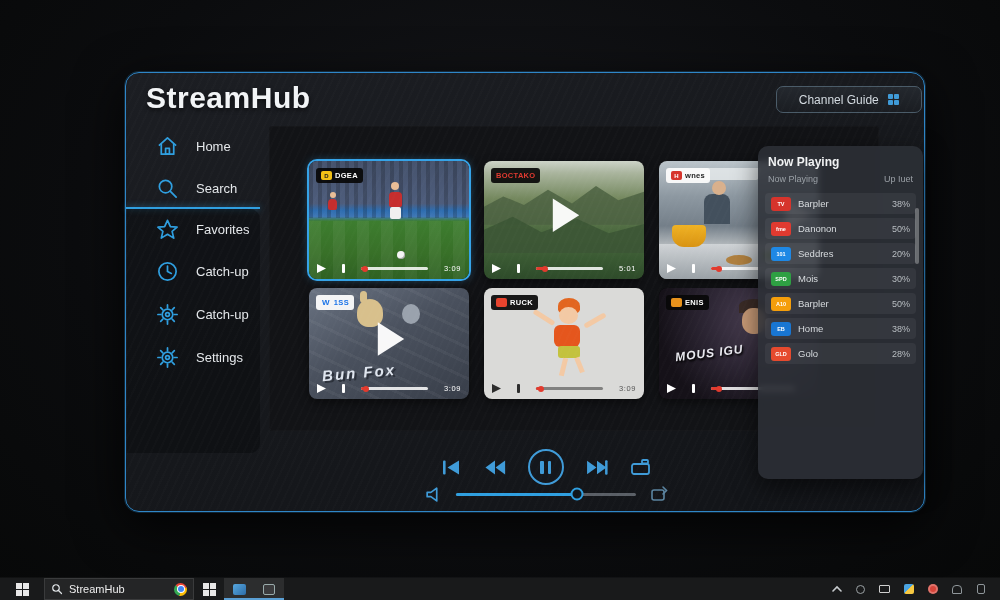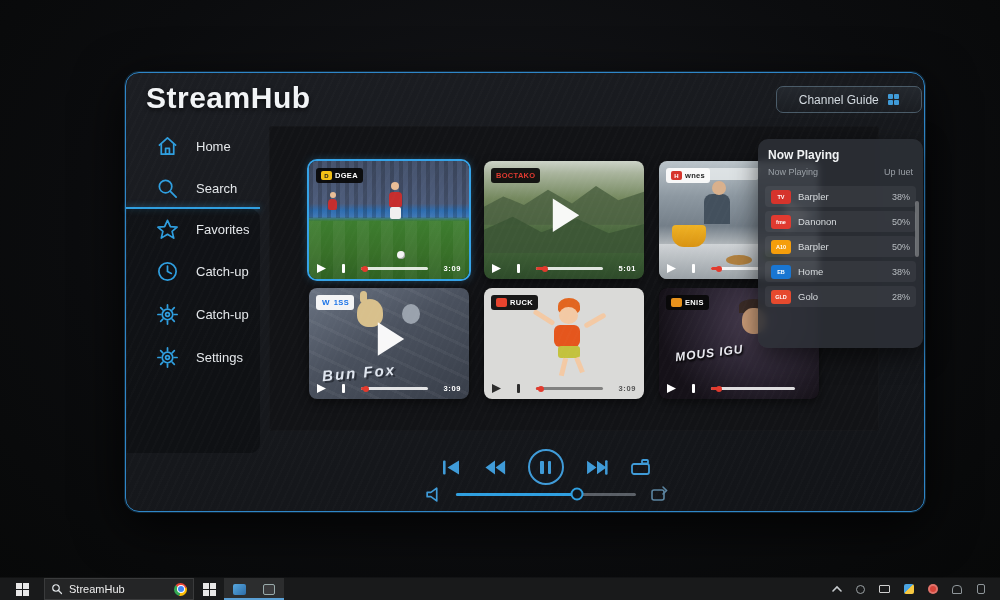--- a/index.html
+++ b/index.html
@@ -95,33 +95,33 @@
 
   .badge { position:absolute; top:7px; left:7px; height:15px; display:flex; align-items:center; gap:3px; padding:0 5px; border-radius:3px; font-size:7.5px; font-weight:700; letter-spacing:.3px; z-index:2; }
   .badge.dark { background:rgba(8,8,8,.92); color:#fff; }
   .badge.light { background:rgba(250,250,250,.96); color:#222; }
   .chip { min-width:11px; height:9px; border-radius:2px; color:#fff; font-size:6px; font-weight:700; display:inline-flex; align-items:center; justify-content:center; padding:0 1px; font-style:normal; }
   .chip.dk { color:#1c1c1c; }
   .chip.flat { background:transparent !important; color:#1a73e8; font-size:8px; min-width:8px; }
   .btxt.red { color:#e03a30; }
   .btxt.blue { color:#1a73e8; }
 
-  .tbar { position:absolute; left:8px; right:8px; bottom:6px; display:flex; align-items:center; gap:16px; z-index:2;font-weight:bold; }
+  .tbar { position:absolute; left:8px; right:8px; bottom:6px; display:flex; align-items:center; gap:16px; z-index:2; }
   .tbar .tri { width:9px; height:9px; background:#fff; clip-path:polygon(0 0,100% 50%,0 100%); flex:none; }
   .tbar .pbar { width:3px; height:9px; background:#fff; border-radius:1px; flex:none; }
   .tbar .track { flex:1; height:2.5px; background:rgba(255,255,255,.85); border-radius:2px; position:relative; }
   .tbar .fill { position:absolute; left:0; top:0; height:100%; width:var(--p); background:#e23b2e; border-radius:2px; }
   .tbar .dot { position:absolute; top:50%; left:var(--p); transform:translate(-50%,-50%); width:6px; height:6px; border-radius:50%; background:#e23b2e; }
   .tbar .time { font-size:7.5px; color:#fff; letter-spacing:.6px; flex:none; }
   .tile.lite .tri, .tile.lite .pbar { background:#2d2d2d; }
   .tile.lite .track { background:rgba(40,40,40,.5); }
   .tile.lite .time { color:#555; }
 
   
-  .np-panel { position:absolute; left:632px; top:66px; width:165px; height:209px; z-index:6;
+  .np-panel { position:absolute; left:632px; top:73px; width:165px; height:333px; z-index:6;
     background:rgba(44,48,55,.88); border-radius:10px; box-shadow:0 8px 24px rgba(0,0,0,.55); backdrop-filter:blur(3px); }
   .np-title { padding:9px 10px 3px; font-size:12px; font-weight:700; color:#f1f3f4; }
   .np-sub { display:flex; justify-content:space-between; padding:2px 10px 5px; font-size:9px; color:#9aa0a6; }
   .np-row { display:flex; align-items:center; gap:7px; height:21px; margin:4px 7px; padding:0 6px; background:rgba(255,255,255,.055); border-radius:4px; cursor:pointer; }
   .cicon { width:20px; height:14px; border-radius:3px; color:#fff; font-size:5.5px; font-weight:700; display:flex; align-items:center; justify-content:center; flex:none; overflow:hidden; }
   .cicon i { font-style:normal; }
   .cname { flex:1; font-size:9.5px; color:#d8dcdf; white-space:nowrap; overflow:hidden; }
   .cpct { font-size:9px; color:#b9bec3; }
   .np-thumb { position:absolute; right:4px; top:62px; width:4px; height:56px; background:rgba(255,255,255,.3); border-radius:2px; }
 
@@ -393,21 +393,35 @@
 
 
           <div class="np-row">
             <span class="cicon" style="background: rgb(224, 58, 48);">
               <i>fme</i>
             </span>
             <span class="cname">Danonon</span>
             <span class="cpct">50%</span>
           </div>
 
-
+          <div class="np-row">
+            <span class="cicon" style="background: rgb(30, 136, 229);">
+              <i>101</i>
+            </span>
+            <span class="cname">Seddres</span>
+            <span class="cpct">20%</span>
+          </div>
+
+          <div class="np-row">
+            <span class="cicon" style="background: rgb(46, 160, 67);">
+              <i>SPD</i>
+            </span>
+            <span class="cname">Mois</span>
+            <span class="cpct">30%</span>
+          </div>
 
           <div class="np-row">
             <span class="cicon" style="background: rgb(245, 158, 11);">
               <i>A10</i>
             </span>
             <span class="cname">Barpler</span>
             <span class="cpct">50%</span>
           </div>
 
           <div class="np-row">

